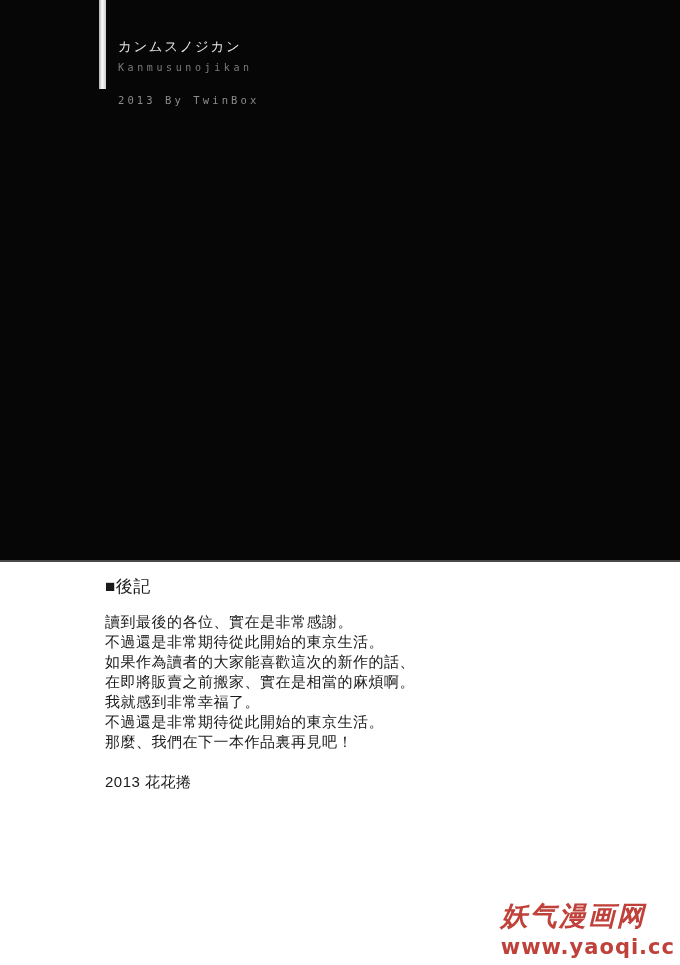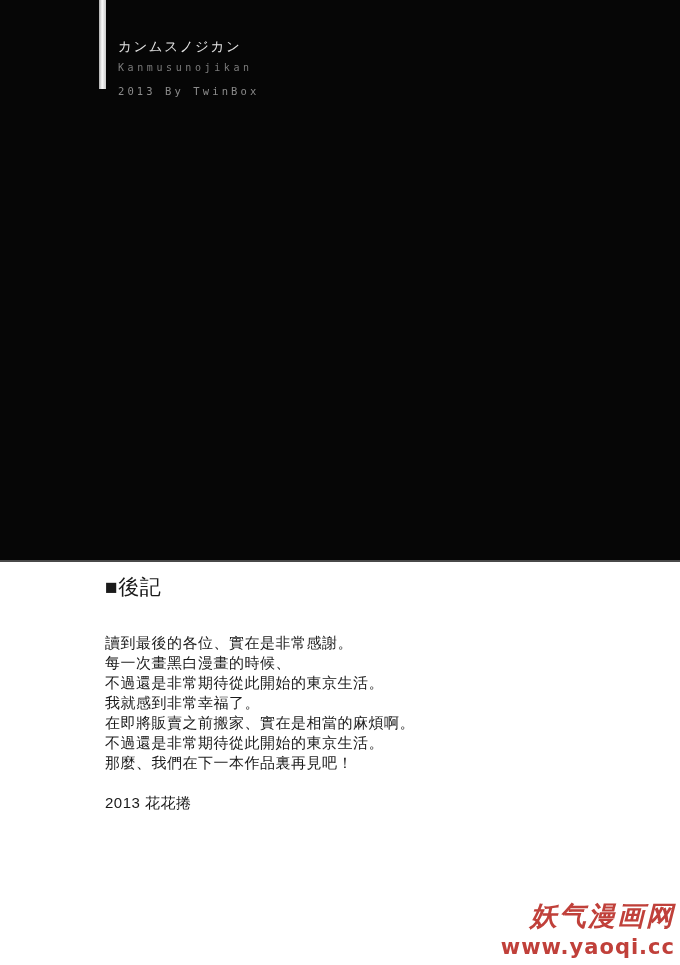--- a/index.html
+++ b/index.html
@@ -33,56 +33,56 @@
   }
   .romaji {
     margin-top: 6px;
     color: #7c7c7c;
     font-size: 10px;
     letter-spacing: 3.6px;
     font-family: "DejaVu Sans Mono", monospace;
     white-space: nowrap;
   }
   .credit {
-    margin-top: 12px;
+    margin-top: 21px;
     color: #8b8b8b;
     font-size: 10.5px;
     letter-spacing: 3.1px;
     font-family: "DejaVu Sans Mono", monospace;
     white-space: nowrap;
   }
 
   
   .afterword {
     position: absolute; left: 105px; top: 577px;
     color: #1a1a1a;
     font-size: 15px;
     letter-spacing: 0.5px;
   }
   .afterword-heading {
-    font-size: 21px;
+    font-size: 17px;
     line-height: 19px;
-    margin-bottom: 37px;
+    margin-bottom: 16px;
     white-space: nowrap;
   }
   .afterword-line {
     line-height: 20px;
     height: 20px;
     white-space: nowrap;
   }
   .signature {
     margin-top: 20px;
     line-height: 20px;
     white-space: nowrap;
   }
 
   
   .watermark {
     position: absolute; right: 5px; bottom: 6px;
-    text-align: right;
+    text-align: left;
     font-weight: bold;
     text-shadow: 0 0 2px #ffffff, 0 0 4px #ffffff, 0 0 6px #ffffff, 0 0 9px #ffffff;
   }
   .wm-name {
     font-size: 27px;
     letter-spacing: 2px;
     font-style: italic;
     font-family: "DejaVu Serif", serif;
     white-space: nowrap;
   }
@@ -105,24 +105,24 @@
     <div class="credit">2013 By TwinBox</div>
   </div>
 </div>
 
 <div class="afterword" style="color: rgb(26, 26, 26);">
   <div class="afterword-heading">
     <span>■</span><span>後記</span>
   </div>
   <div>
     <div class="afterword-line">讀到最後的各位、實在是非常感謝。</div>
-    <div class="afterword-line">每一次畫黑白漫畫的時候、</div>
     <div class="afterword-line">不過還是非常期待從此開始的東京生活。</div>
+    <div class="afterword-line">如果作為讀者的大家能喜歡這次的新作的話、</div>
+    <div class="afterword-line">在即將販賣之前搬家、實在是相當的麻煩啊。</div>
     <div class="afterword-line">我就感到非常幸福了。</div>
-    <div class="afterword-line">在即將販賣之前搬家、實在是相當的麻煩啊。</div>
     <div class="afterword-line">不過還是非常期待從此開始的東京生活。</div>
     <div class="afterword-line">那麼、我們在下一本作品裏再見吧！</div>
   </div>
   <div class="signature">2013 花花捲</div>
 </div>
 
 <div class="watermark" style="color: rgb(192, 64, 58);">
   <div class="wm-name">妖气漫画网</div>
   <div class="wm-url">www.yaoqi.cc</div>
 </div>

